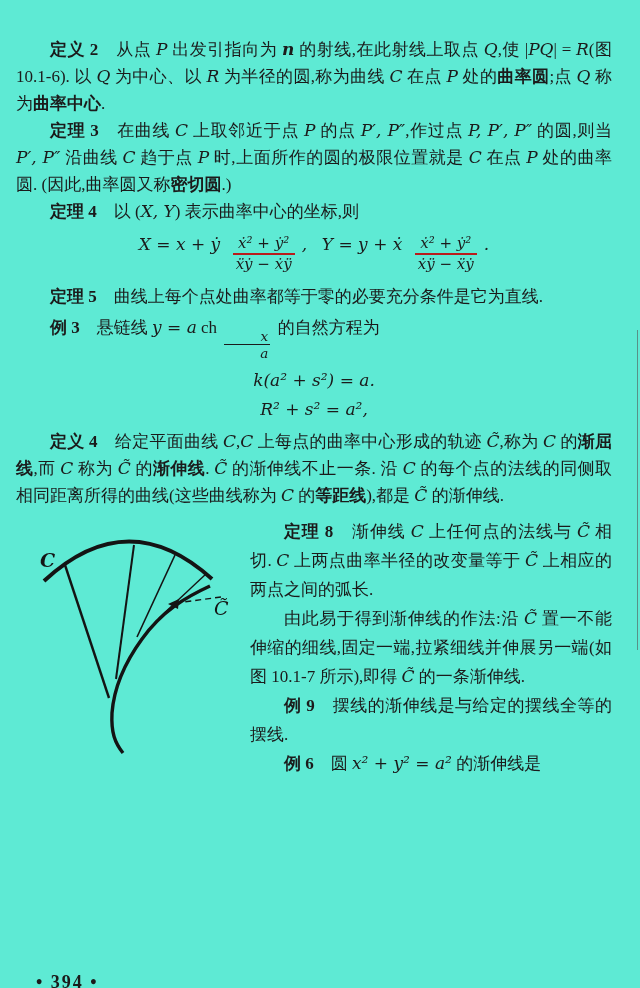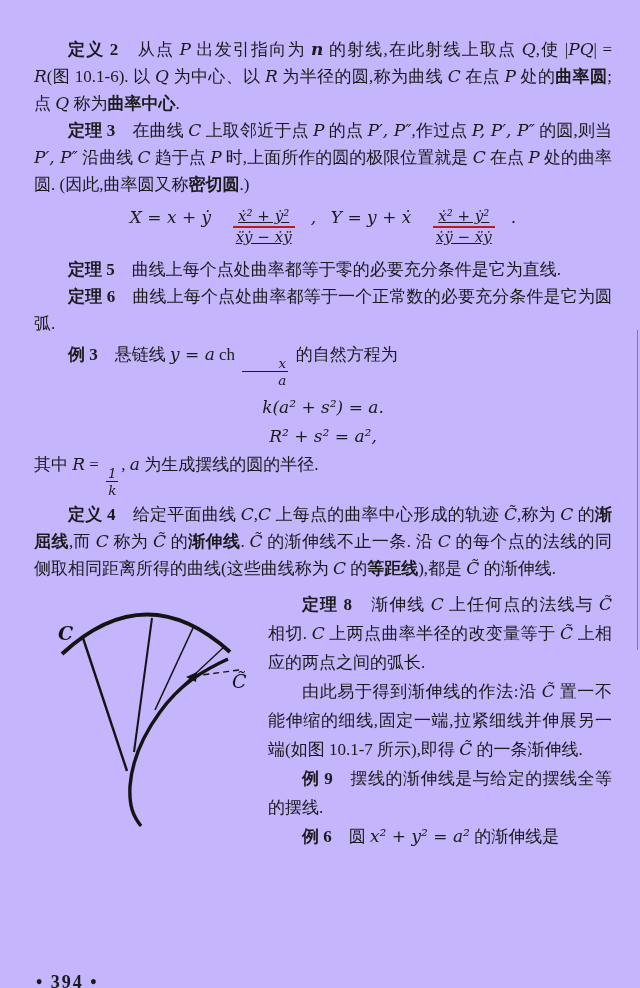--- a/index.html
+++ b/index.html
@@ -1,92 +1,86 @@
 <!DOCTYPE html>
 <html><head>
 <meta charset="utf-8">
 <style>
   html,body{margin:0;padding:0;background:#d8d7d3;}
   .page{
     width:640px;height:988px;margin:0 auto;position:relative;overflow:hidden;
-    background:#c4b5fd;color:#1b1b1b;box-sizing:border-box;
-    padding:36px 28px 0 34px;
+    background:#5eead4;color:#1b1b1b;box-sizing:border-box;
+    padding:36px 28px 0 16px;
     font-family:"Liberation Serif","DejaVu Serif",serif;
   }
   .scan-edge{position:absolute;right:2px;top:330px;width:1px;height:320px;background:#555;opacity:.6;}
   .para{margin:0;font-size:17px;line-height:27px;text-align:justify;text-indent:34px;}
   .noindent{text-indent:0;}
   .para .b{font-weight:bold;}
   .para .i,.math{font-style:italic;font-family:"DejaVu Serif","Liberation Serif",serif;}
   .formula{
     display:flex;justify-content:center;align-items:flex-start;gap:4px;
     font-style:italic;font-family:"DejaVu Serif","Liberation Serif",serif;
     font-size:17px;margin:9px 0;white-space:pre;
   }
-  .frac{display:inline-flex;flex-direction:column;text-align:center;font-size:15px;line-height:1.25;margin:0 12px;vertical-align:middle;text-decoration:underline;}
+  .frac{display:inline-flex;flex-direction:column;text-align:center;font-size:15px;line-height:1.25;margin:0 3px;vertical-align:middle;}
   .frac .den{border-top:2px solid #b91c1c;padding:0 3px;}
   .frac .num{padding:0 3px;}
   .ifrac{display:inline-flex;flex-direction:column;text-align:center;font-size:13.5px;line-height:1.2;margin:0 3px;vertical-align:-8px;
          font-style:italic;font-family:"DejaVu Serif","Liberation Serif",serif;}
   .ifrac .den{border-top:1px solid #1b1b1b;padding:0 2px;}
   .columns{display:flex;margin-top:8px;}
   .col-left{flex:0 0 234px;}
   .col-right{flex:1;}
   .col-right .para{line-height:29px;}
   .page-number{position:absolute;left:36px;top:972px;font-weight:bold;font-size:18px;letter-spacing:2px;}
   .spacer-sm{height:3px;}
 </style>
 </head>
 <body>
 
 <div class="page">
 
   <p class="para"><span class="b">定义 2</span><span>　从点 </span><span class="i">P</span><span> 出发引指向为 </span><span class="b i">n</span><span> 的射线,在此射线上取点 </span><span class="i">Q</span><span>,使 |</span><span class="i">PQ</span><span>| = </span><span class="i">R</span><span>(图 10.1-6). 以 </span><span class="i">Q</span><span> 为中心、以 </span><span class="i">R</span><span> 为半径的圆,称为曲线 </span><span class="i">C</span><span> 在点 </span><span class="i">P</span><span> 处的</span><span class="b">曲率圆</span><span>;点 </span><span class="i">Q</span><span> 称为</span><span class="b">曲率中心</span><span>.</span></p>
   <p class="para"><span class="b">定理 3</span><span>　在曲线 </span><span class="i">C</span><span> 上取邻近于点 </span><span class="i">P</span><span> 的点 </span><span class="i">P′, P″</span><span>,作过点 </span><span class="i">P, P′, P″</span><span> 的圆,则当 </span><span class="i">P′, P″</span><span> 沿曲线 </span><span class="i">C</span><span> 趋于点 </span><span class="i">P</span><span> 时,上面所作的圆的极限位置就是 </span><span class="i">C</span><span> 在点 </span><span class="i">P</span><span> 处的曲率圆. (因此,曲率圆又称</span><span class="b">密切圆</span><span>.)</span></p>
+  <p class="para"><span class="b">定理 4</span><span>　以 (</span><span class="i">X, Y</span><span>) 表示曲率中心的坐标,则</span></p>
 
   <div class="formula">
     <span>X = x + ẏ </span>
     <span class="frac">
       <span class="num">ẋ² + ẏ²</span>
       <span class="den">ẍẏ − ẋÿ</span>
     </span>
     <span>,  </span>
     <span>Y = y + ẋ </span>
     <span class="frac">
       <span class="num">ẋ² + ẏ²</span>
       <span class="den">ẋÿ − ẍẏ</span>
     </span>
     <span>.</span>
   </div>
 
   <p class="para"><span class="b">定理 5</span><span>　曲线上每个点处曲率都等于零的必要充分条件是它为直线.</span></p>
-  <p class="para"><span class="b">定理 6</span><span>　曲线上每个点处曲率都等于一个正常数的必要充分条件是它为圆弧.</span></p>
 
   <p class="para" style="line-height:34px;">
     <span><span class="b">例 3</span><span>　悬链线 </span><span class="i">y = a</span><span> ch </span></span><span class="ifrac">
         <span class="num">x</span>
         <span class="den">a</span>
       </span><span><span> 的自然方程为</span></span>
   </p>
 
   <div class="formula">
     <span>k(a² + s²) = a.</span>
   </div>
 
 
-  <div class="formula" style="margin:0 0;">
+  <div class="formula" style="margin:6px 0;">
     <span>R² + s² = a²,</span>
   </div>
 
-  <p class="para noindent" style="line-height:36px;">
-    <span><span>其中 </span><span class="i">R</span><span> = </span></span><span class="ifrac">
-        <span class="num">1</span>
-        <span class="den">k</span>
-      </span><span><span>, </span><span class="i">a</span><span> 为生成摆线的圆的半径.</span></span>
-  </p>
 
   <div class="spacer-sm"></div>
   <p class="para"><span class="b">定义 4</span><span>　给定平面曲线 </span><span class="i">C</span><span>,</span><span class="i">C</span><span> 上每点的曲率中心形成的轨迹 </span><span class="i">C̃</span><span>,称为 </span><span class="i">C</span><span> 的</span><span class="b">渐屈线</span><span>,而 </span><span class="i">C</span><span> 称为 </span><span class="i">C̃</span><span> 的</span><span class="b">渐伸线</span><span>. </span><span class="i">C̃</span><span> 的渐伸线不止一条. 沿 </span><span class="i">C</span><span> 的每个点的法线的同侧取相同距离所得的曲线(这些曲线称为 </span><span class="i">C</span><span> 的</span><span class="b">等距线</span><span>),都是 </span><span class="i">C̃</span><span> 的渐伸线.</span></p>
 
   <div class="columns">
     <div class="col-left">
       <svg width="234" height="250" viewBox="0 0 234 250">
 
         <path d="M 28 64 Q 112 -14 196 62" fill="none" stroke="#141414" stroke-width="4"></path>
 

